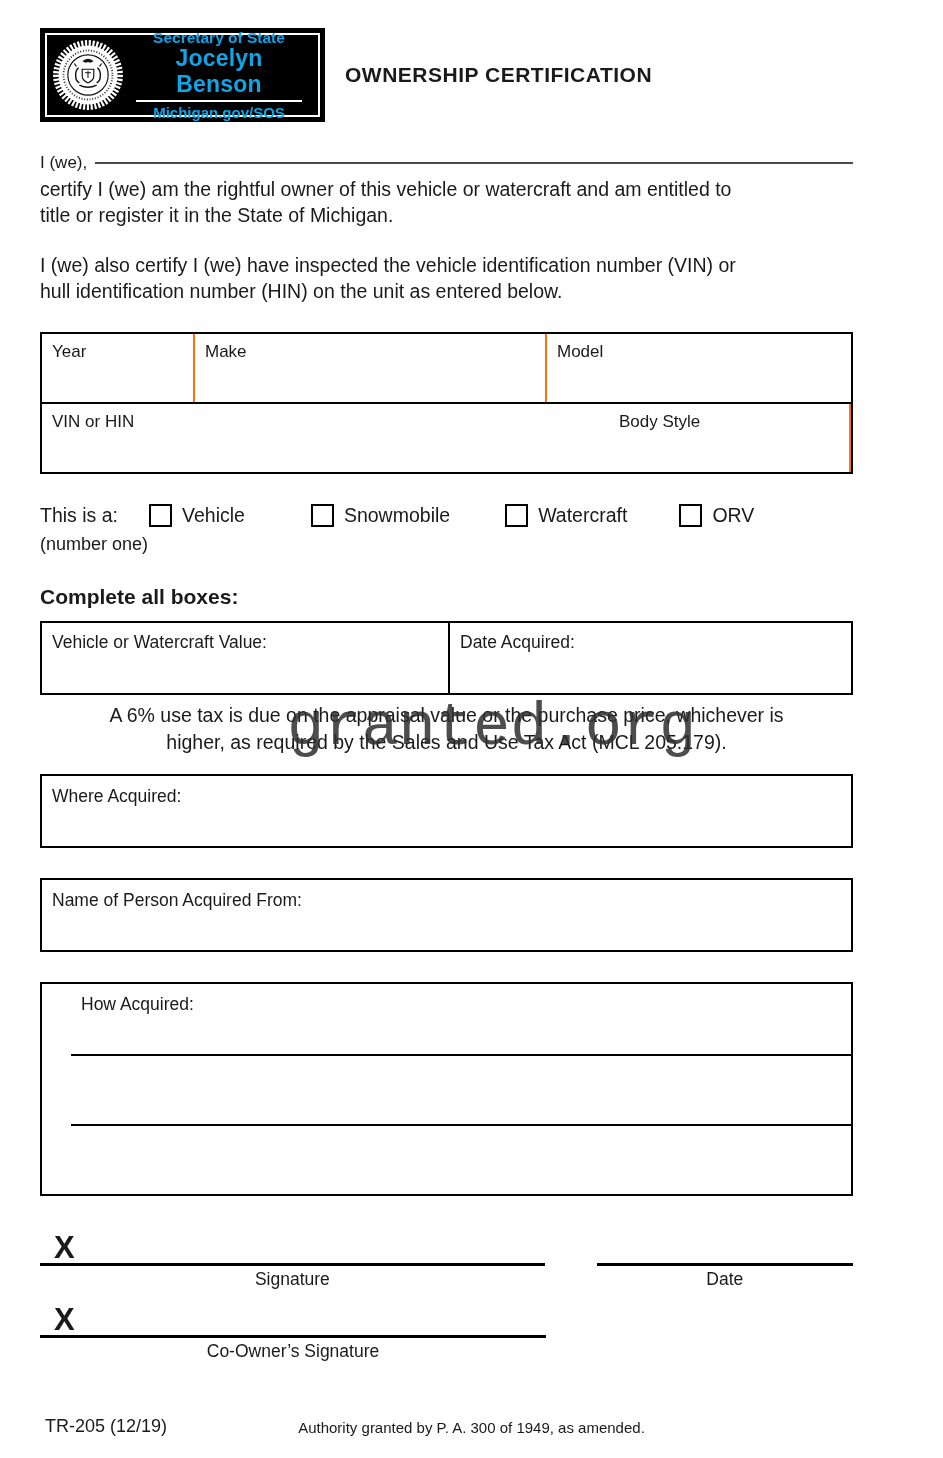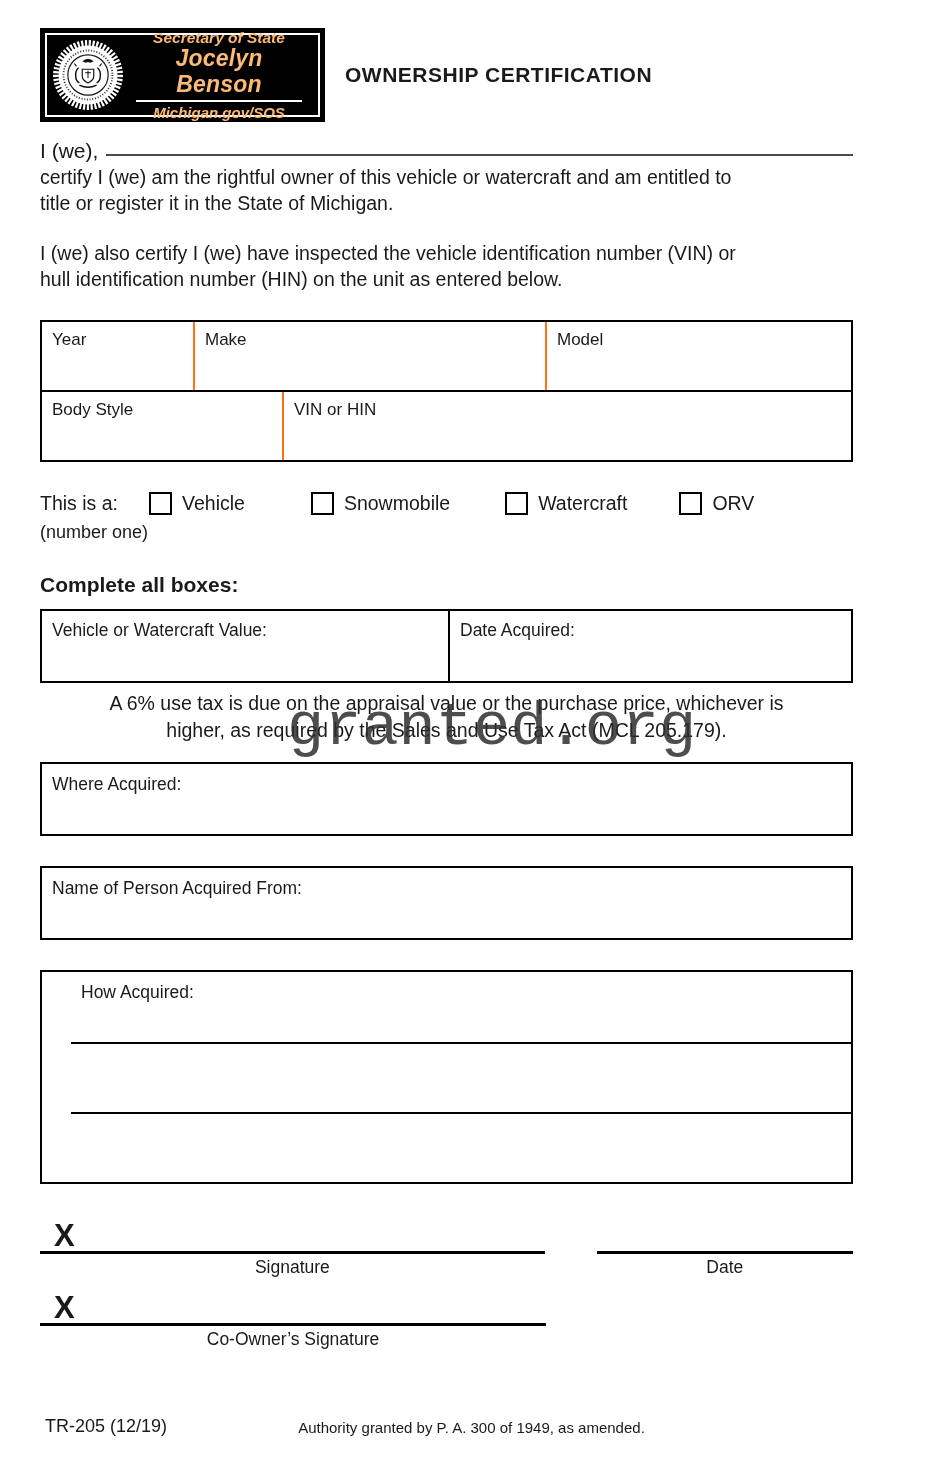--- a/index.html
+++ b/index.html
@@ -22,32 +22,32 @@
     background: #000; padding: 5px;
     flex: none;
   }
   .badge-inner {
     width: 100%; height: 100%;
     border: 2px solid #fff;
     display: flex; align-items: center;
     padding: 2px 10px 2px 5px; gap: 6px;
   }
   .seal { width: 72px; height: 72px; flex: none; }
-  .badge-text { flex: 1; text-align: center; color: #fdba74; line-height: 1.12; font-style: italic; }
+  .badge-text { flex: 1; text-align: center; color: #0ea5e9; line-height: 1.12; }
   .badge-agency  { font-size: 15.5px; font-weight: 700; }
   .badge-official{ font-size: 23px;  font-weight: 700; letter-spacing: 0.2px; }
   .badge-rule    { height: 2px; background: #fff; margin: 2px 6px 3px; }
   .badge-site    { font-size: 15px; font-weight: 700; }
   .doc-title {
     font-size: 21px; font-weight: 700; letter-spacing: 0.5px;
     margin-left: 20px; white-space: nowrap;
   }
 
   
-  .iwe-row { margin-top: 16px; display: flex; align-items: center; font-size: 21px; line-height: 26px; }
+  .iwe-row { margin-top: 28px; display: flex; align-items: flex-start; font-size: 17px; line-height: 26px; }
   .iwe-prefix { flex: none; }
   .fill-line { flex: 1; border-bottom: 2px solid #4a4a4a; margin-left: 8px; transform: translateY(-4px); height: 18px; }
   .para { font-size: 19.5px; line-height: 26px; }
   .para.p1 { margin-top: 0; }
   .para.p2 { margin-top: 24px; }
 
   
   .box-border { border: 2px solid #000; }
   .t1 { margin-top: 28px; }
   .t-row { display: flex; }
@@ -161,25 +161,25 @@
         <span>Year</span>
       </div>
       <div class="t-cell brd c-make">
         <span>Make</span>
       </div>
       <div class="t-cell c-model">
         <span>Model</span>
       </div>
     </div>
     <div class="t-row r2">
+      <div class="t-cell c-vin">
+        <span>VIN or HIN</span>
+      </div>
       <div class="t-cell brd c-body">
         <span>Body Style</span>
-      </div>
-      <div class="t-cell c-vin">
-        <span>VIN or HIN</span>
       </div>
     </div>
   </div>
 
   <div class="type-row">
     <span class="type-prompt">This is a:</span>
     <span class="cb-item cb-1">
       <span class="cb-box"></span>
       <span>Vehicle</span>
     </span>

